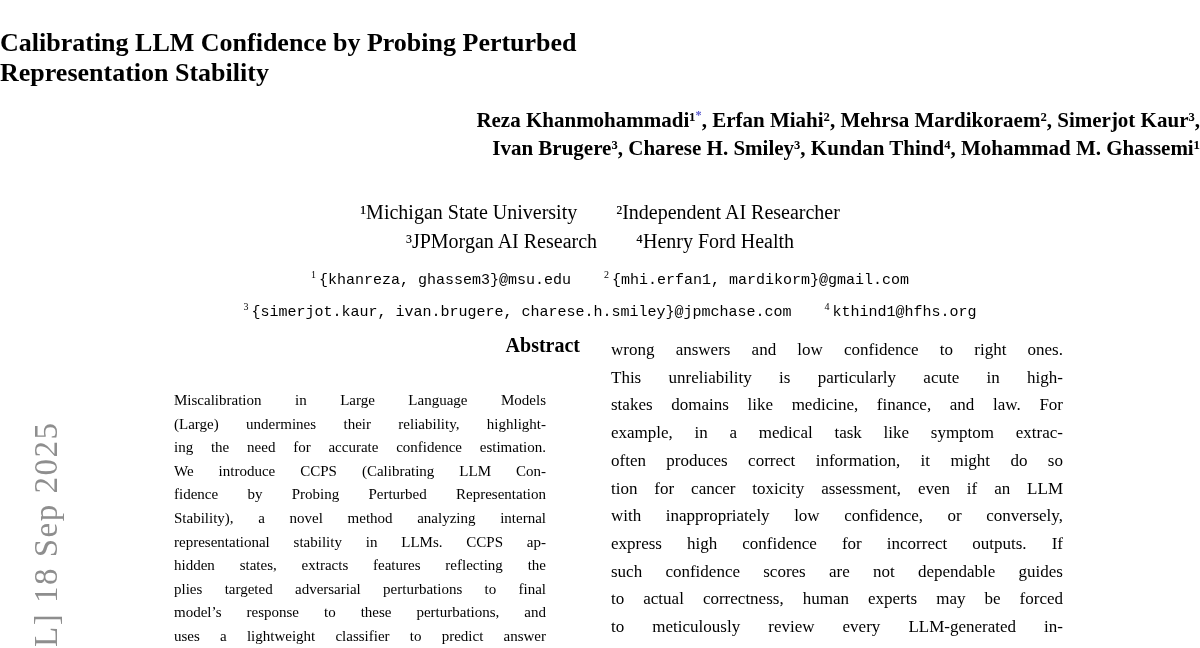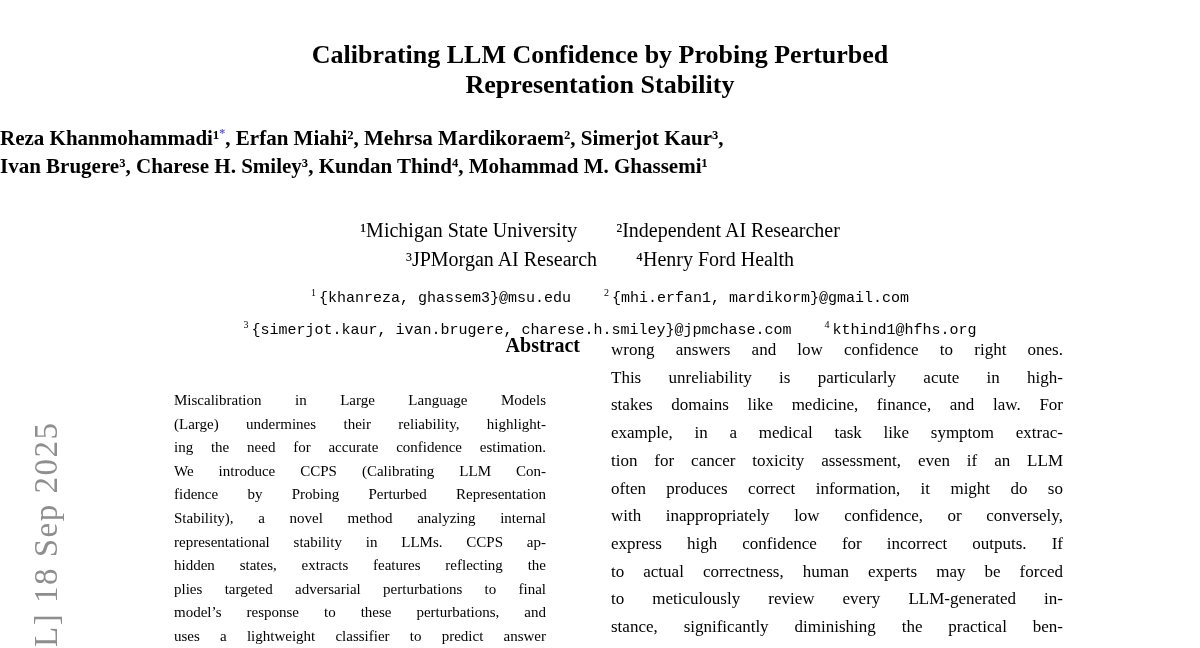--- a/index.html
+++ b/index.html
@@ -22,30 +22,30 @@
     font-family: "Liberation Serif", serif;
     font-size: 33px;
     letter-spacing: 1.5px;
     color: var(--watermark-gray, #8e8e8e);
     white-space: nowrap;
     line-height: 38px;
   }
   
   .title {
     margin: 0;
-    padding-top: 40px;
-    text-align: center;
+    padding-top: 28px;
+    text-align: left;
     font-size: 26px;
     line-height: 30px;
     font-weight: bold;
   }
   .tline { display: block; }
   .authors {
-    margin-top: 19px;
-    text-align: left;
+    margin-top: 13px;
+    text-align: right;
     font-size: 21px;
     font-weight: bold;
     line-height: 28px;
   }
   .star {
     color: var(--star-blue, #5a5ace);
     font-size: 0.58em;
     vertical-align: super;
     font-weight: bold;
   }
@@ -154,23 +154,24 @@
         <div class="jline">model’s response to these perturbations, and</div>
         <div class="jline">uses a lightweight classifier to predict answer</div>
       </div>
     </section>
 
     <section class="col col-right">
       <div class="jline">wrong answers and low confidence to right ones.</div>
       <div class="jline">This unreliability is particularly acute in high-</div>
       <div class="jline">stakes domains like medicine, finance, and law. For</div>
       <div class="jline">example, in a medical task like symptom extrac-</div>
+      <div class="jline">often produces correct information, it might do so</div>
       <div class="jline">tion for cancer toxicity assessment, even if an LLM</div>
-      <div class="jline">often produces correct information, it might do so</div>
       <div class="jline">with inappropriately low confidence, or conversely,</div>
       <div class="jline">express high confidence for incorrect outputs. If</div>
+      <div class="jline">such confidence scores are not dependable guides</div>
       <div class="jline">to actual correctness, human experts may be forced</div>
       <div class="jline">to meticulously review every LLM-generated in-</div>
       <div class="jline">stance, significantly diminishing the practical ben-</div>
     </section>
   </main>
 
 </div>
 
 </body></html>

